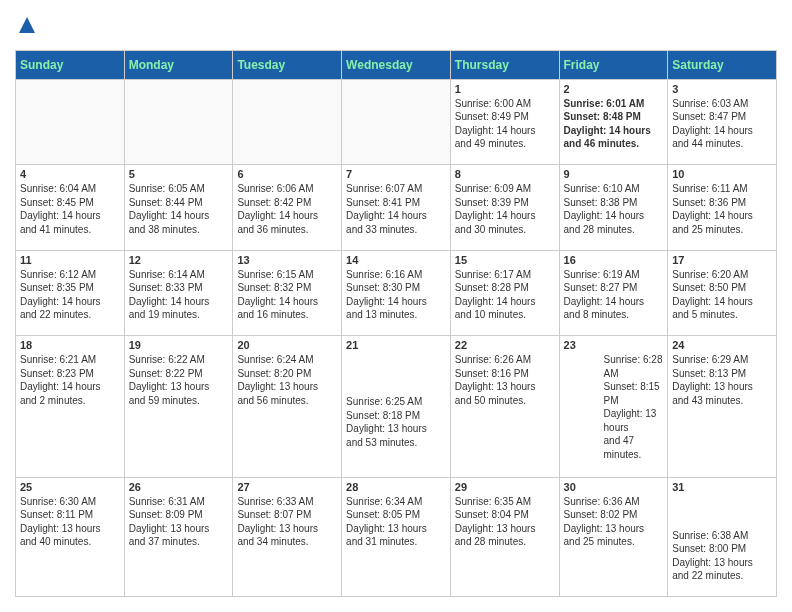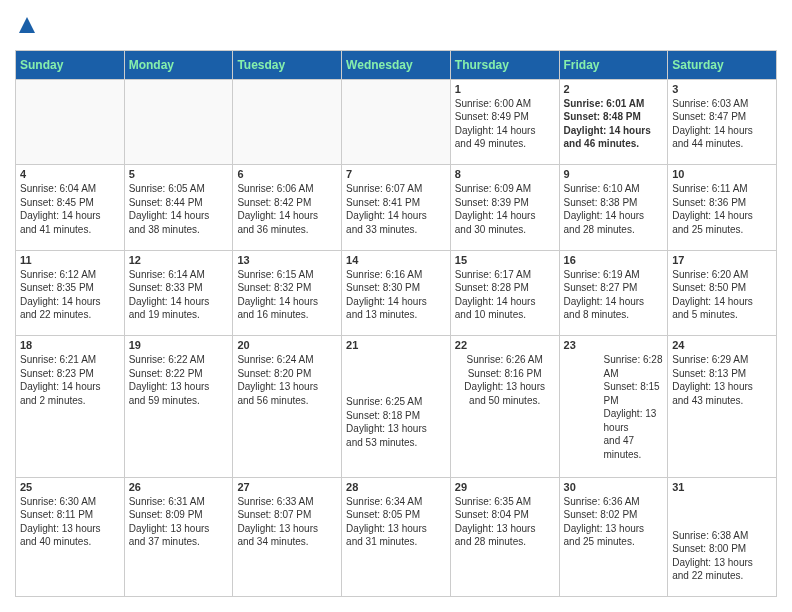--- a/index.html
+++ b/index.html
@@ -274,21 +274,21 @@
           </td>
           <td>
             <span class="day-number">21</span>
             <div class="day-info" style="white-space: pre-line; margin-top: 44px;">Sunrise: 6:25 AM
 Sunset: 8:18 PM
 Daylight: 13 hours
 and 53 minutes.</div>
           </td>
           <td>
             <span class="day-number">22</span>
-            <div class="day-info" style="white-space: pre-line; text-align: center;">Sunrise: 6:26 AM
+            <div class="day-info" style="white-space: pre-line;">Sunrise: 6:26 AM
 Sunset: 8:16 PM
 Daylight: 13 hours
 and 50 minutes.</div>
           </td>
           <td>
             <span class="day-number">23</span>
             <div class="day-info" style="white-space: pre-line; margin-left: 40px;">Sunrise: 6:28 AM
 Sunset: 8:15 PM
 Daylight: 13 hours
 and 47 minutes.</div>

